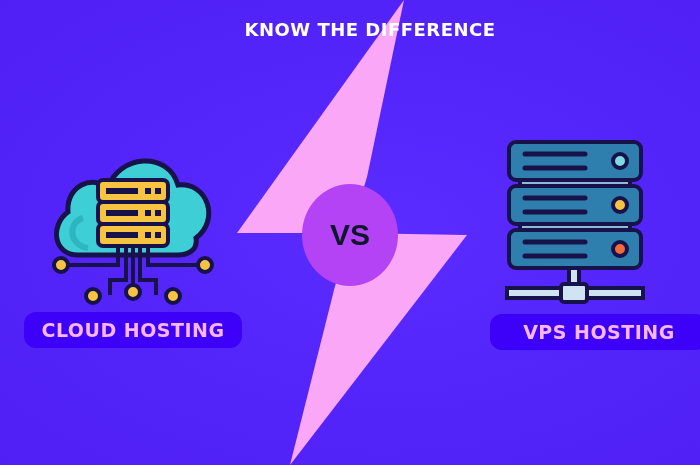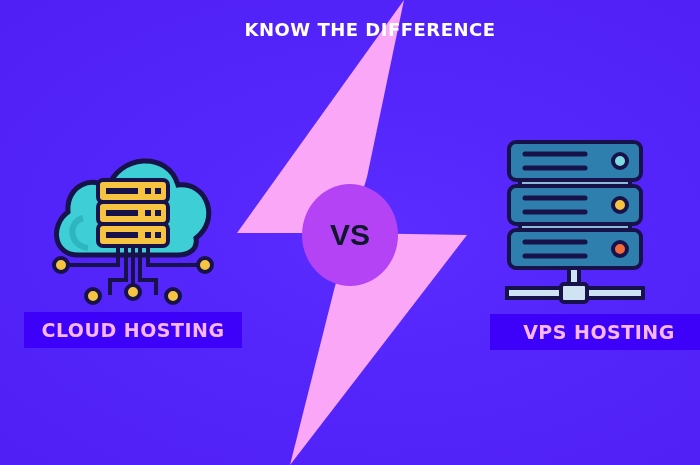--- a/index.html
+++ b/index.html
@@ -6,21 +6,21 @@
   body { width:700px; height:465px; overflow:hidden; font-family:"DejaVu Sans", sans-serif; }
   .canvas { position:relative; width:700px; height:465px;
     background: radial-gradient(ellipse at 55% 50%, #5a2cff 0%, #5425fb 50%, #4f1ff5 100%); overflow:hidden; }
   .title { position:absolute; top:19px; left:0; width:700px; text-align:center; color:#fff;
     font-weight:bold; font-size:18px; letter-spacing:0.5px; z-index:3;padding-left:20px; }
   svg.bolt { position:absolute; left:0; top:0; z-index:2; }
   .vs { position:absolute; left:302px; top:184px; width:96px; height:102px; border-radius:50%;
     background:#b343f5; z-index:4; display:flex; align-items:center; justify-content:center;
     color:#0f172a; font-weight:bold; font-size:30px; font-family:"Liberation Sans", sans-serif; }
   .label { position:absolute; background:#3d00f8; color:#f8b6f7; font-weight:bold; font-size:19px;
-    display:flex; align-items:center; justify-content:center; z-index:3; letter-spacing:0.5px; }
+    display:flex; align-items:center; justify-content:center; z-index:3; letter-spacing:0.5px;border-radius:12px; }
   .label.cloud { left:24px; top:312px; width:218px; height:36px; }
   .label.vps { left:490px; top:314px; width:218px; height:36px; }
   .icon { position:absolute; z-index:3; }
 </style>
 </head>
 <body>
 
 <div class="canvas">
   <div class="title">KNOW THE DIFFERENCE</div>
 

